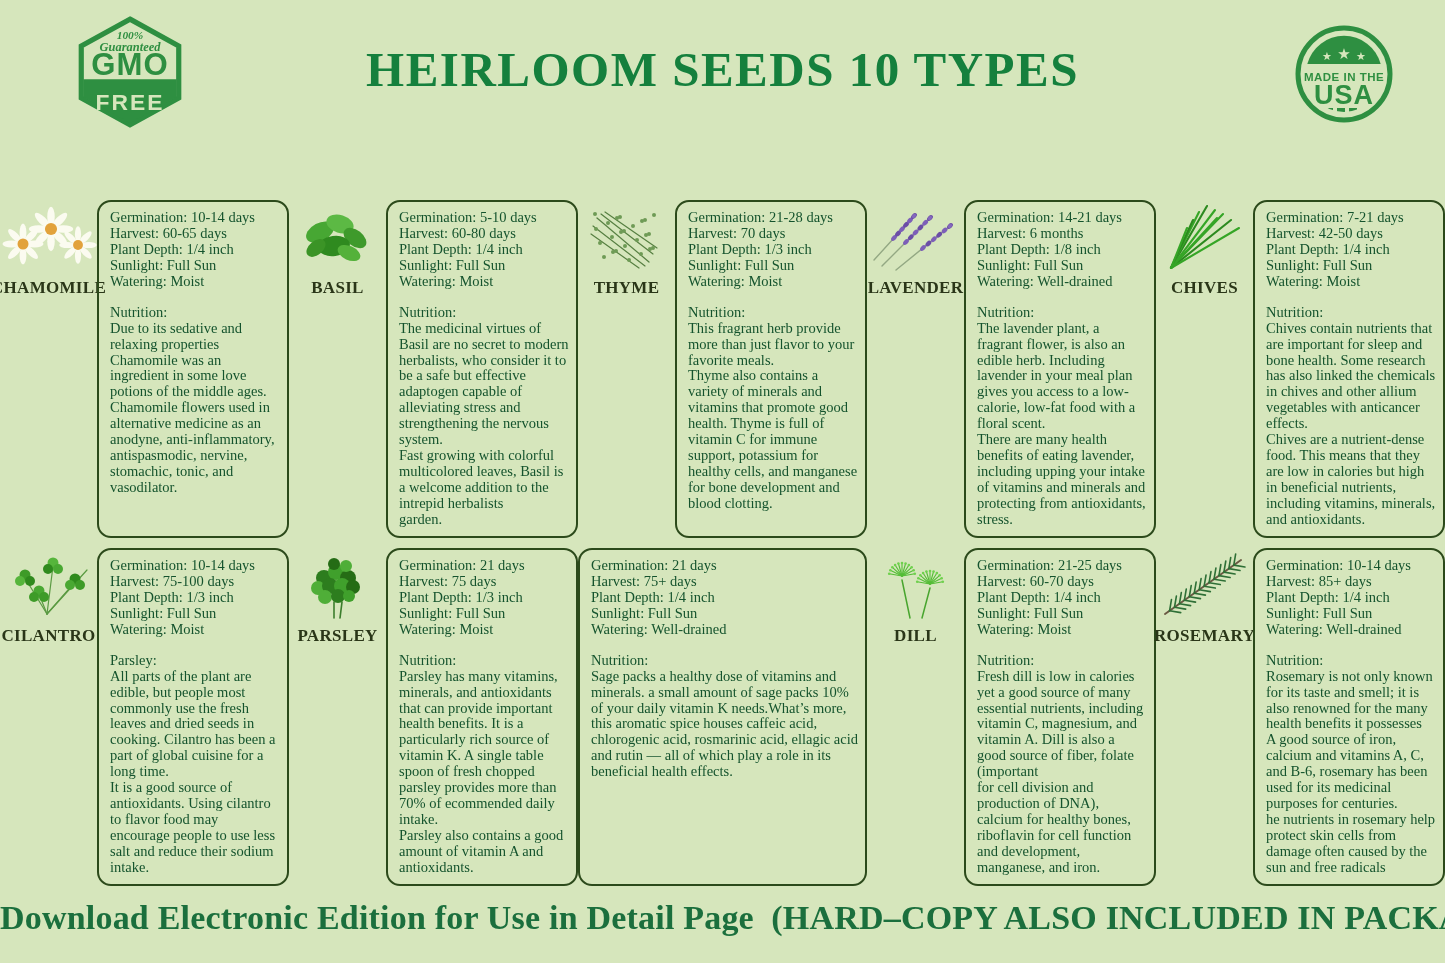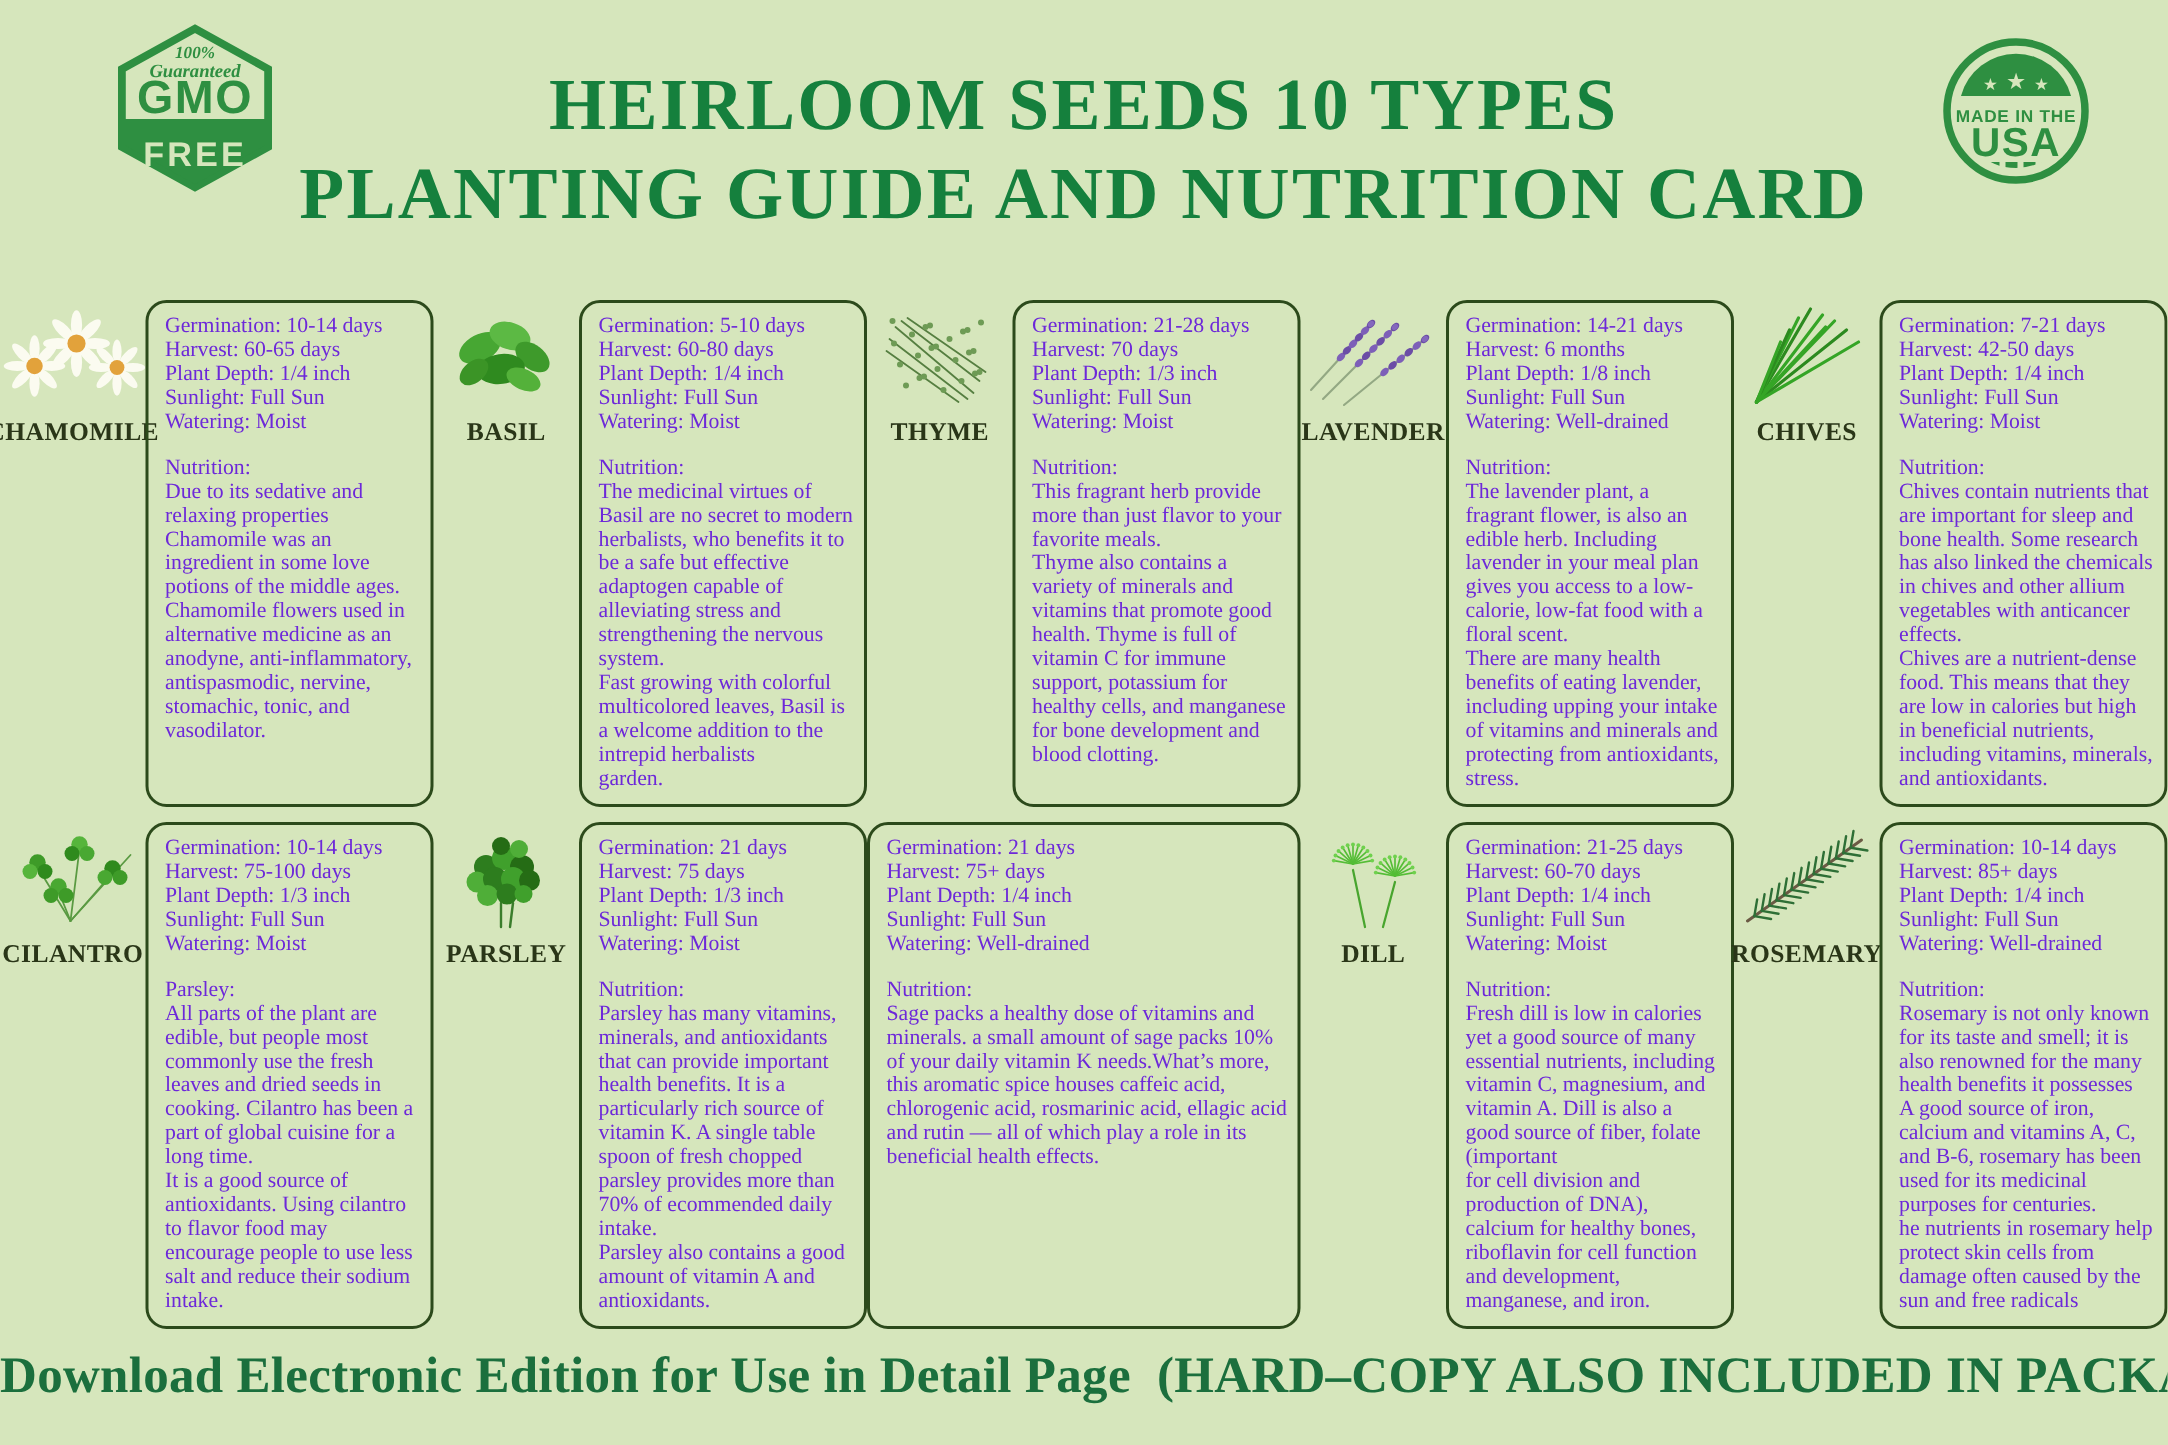--- a/index.html
+++ b/index.html
@@ -24,21 +24,21 @@
   .left-col{flex:0 0 97px;width:97px;display:flex;flex-direction:column;align-items:center;}
   .art{width:96px;height:72px;margin-top:4px;}
   .herb-name{
     font-weight:bold;font-size:17px;color:#2a3618;letter-spacing:.3px;
     white-space:nowrap;margin-top:2px;
   }
   .box{
     flex:1;box-sizing:border-box;height:338px;
     border:2px solid #2c4a1b;border-radius:14px;
     padding:8px 7px 4px 11px;
-    font-size:14.5px;line-height:1.1;color:#6d28d9;
+    font-size:14.5px;line-height:1.1;color:#14532d;
   }
   .stats div{white-space:nowrap;}
   .ntitle{margin-top:15px;}
   .ntext{white-space:pre-line;}
   
   .footer{
     position:absolute;top:899px;left:0;right:0;text-align:center;
     font-size:34px;font-weight:bold;color:#1b6f3d;
     letter-spacing:.2px;white-space:pre;
   }
@@ -54,21 +54,20 @@
     <polygon points="9,61 99,61 99,78 54,103 9,78" fill="#2e8f41"></polygon>
     <text x="54" y="22" text-anchor="middle" font-size="11" font-style="italic" font-weight="bold" fill="#2e8f41" class="serifish">100%</text>
     <text x="54" y="34" text-anchor="middle" font-size="12" font-style="italic" font-weight="bold" fill="#2e8f41" class="serifish">Guaranteed</text>
     <text x="54" y="57" text-anchor="middle" font-size="30" font-weight="bold" letter-spacing="1" fill="#2e8f41">GMO</text>
     <text x="54" y="91" text-anchor="middle" font-size="22" font-weight="bold" letter-spacing="2" fill="#d6e6bc">FREE</text>
   </svg>
 </div>
 
 <div class="title-wrap">
   <div class="title-line">HEIRLOOM SEEDS 10 TYPES</div>
-  <div class="title-line">PLANTING GUIDE AND NUTRITION CARD</div>
 </div>
 
 <div class="usa-badge">
   <svg viewBox="0 0 100 100" width="100" height="100">
     <defs>
         <clipPath id="usaClip">
           <circle cx="50" cy="50" r="38"></circle>
         </clipPath>
       </defs>
     <circle cx="50" cy="50" r="46" fill="none" stroke="#2e8f41" stroke-width="5"></circle>
@@ -151,21 +150,21 @@
     </div>
     <div class="box">
       <div class="stats">
         <div>Germination: 5-10 days</div>
         <div>Harvest: 60-80 days</div>
         <div>Plant Depth: 1/4 inch</div>
         <div>Sunlight: Full Sun</div>
         <div>Watering: Moist</div>
       </div>
       <div class="ntitle">Nutrition:</div>
-      <div class="ntext">The medicinal virtues of Basil are no secret to modern herbalists, who benefits it to be a safe but effective adaptogen capable of alleviating stress and strengthening the nervous system.
+      <div class="ntext">The medicinal virtues of Basil are no secret to modern herbalists, who consider it to be a safe but effective adaptogen capable of alleviating stress and strengthening the nervous system.
 Fast growing with colorful multicolored leaves, Basil is a welcome addition to the intrepid herbalists
  garden.</div>
     </div>
   </div>
 
   <div class="unit">
     <div class="left-col">
       <div class="art"><svg viewBox="0 0 96 72" width="96" height="72">
             <line x1="18" y1="14" x2="70" y2="58" stroke="#567f41" stroke-width="1.2" stroke-linecap="round"></line>
             <line x1="22" y1="10" x2="74" y2="50" stroke="#567f41" stroke-width="1.2" stroke-linecap="round"></line>

